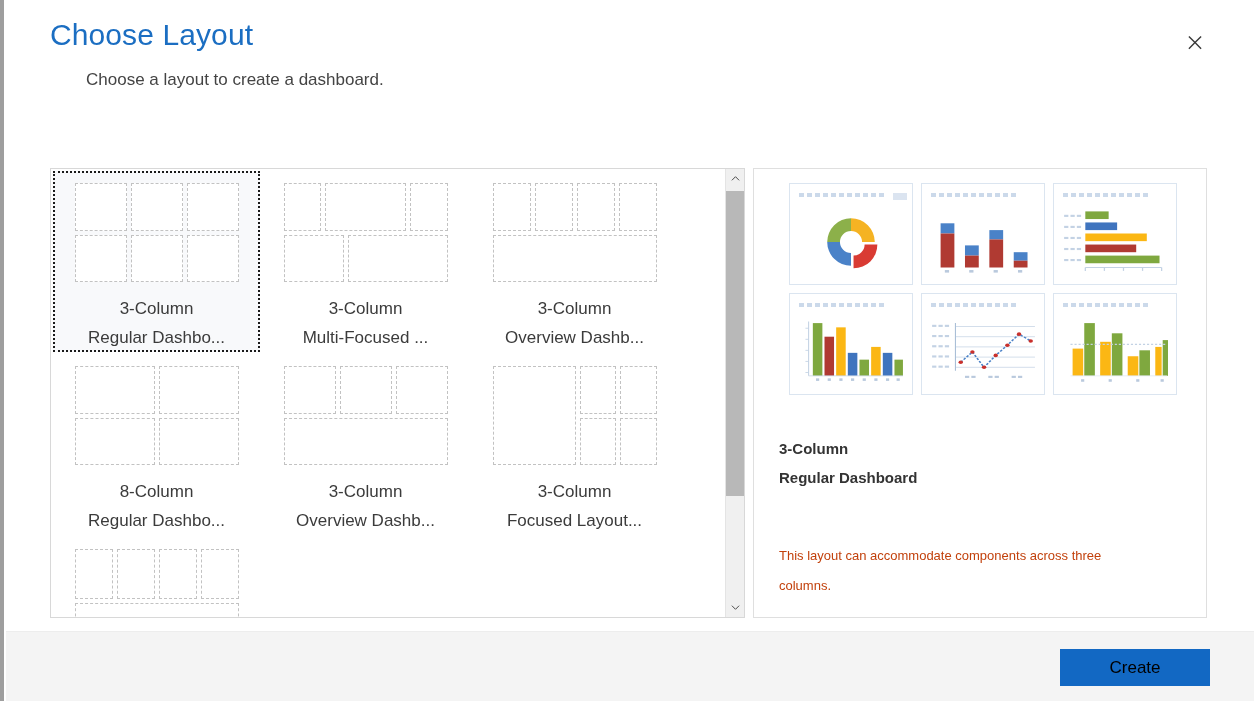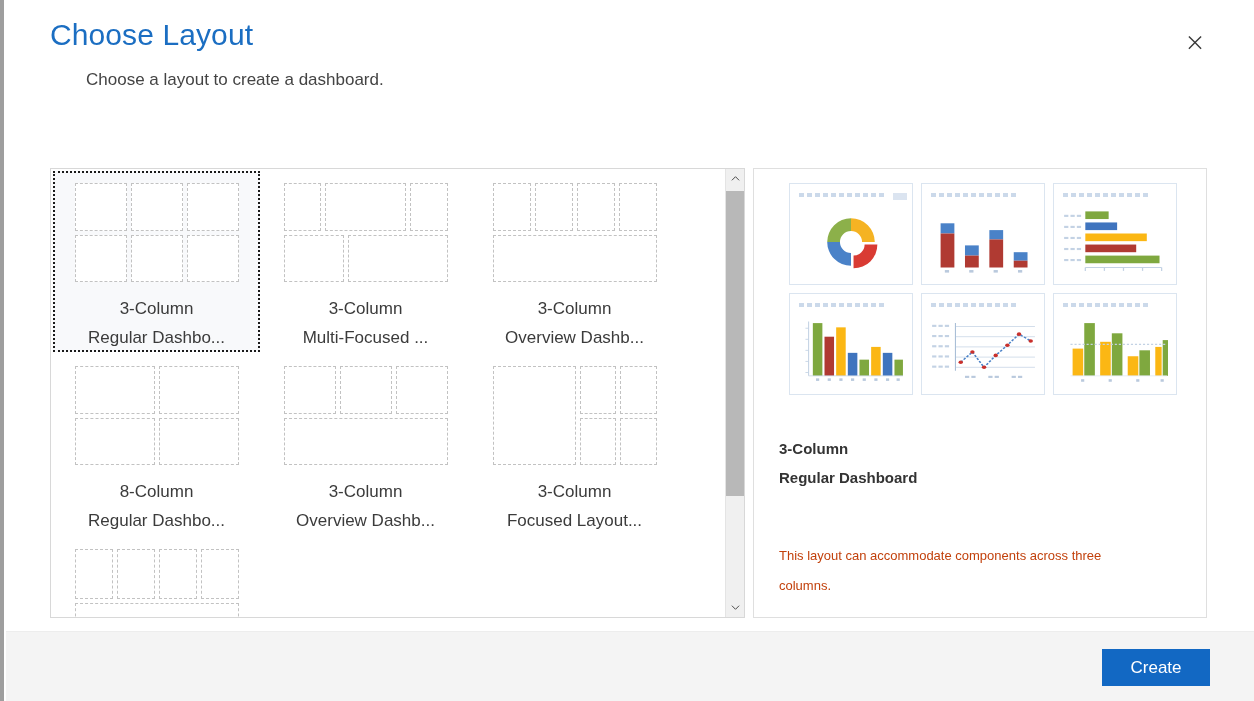--- a/index.html
+++ b/index.html
@@ -166,22 +166,22 @@
 
   
   #footer {
     position: absolute; left: 6px; top: 631px;
     width: 1248px; height: 70px;
     background: #f4f4f4;
     border-top: 1px solid #ededed;
   }
   .create-btn {
     position: absolute; right: 44px; top: 17px;
-    width: 108px; height: 37px;
-    background: #1268c3; color: #ffffff;
+    width: 150px; height: 37px;
+    background: #1268c3; color: #000000;
     border: none; font-size: 17px;
     font-family: "Liberation Sans", sans-serif;
     cursor: pointer;
     display: flex; align-items: center; justify-content: center;
   }
 </style>
 </head>
 <body>
 
 <div id="dialog">

